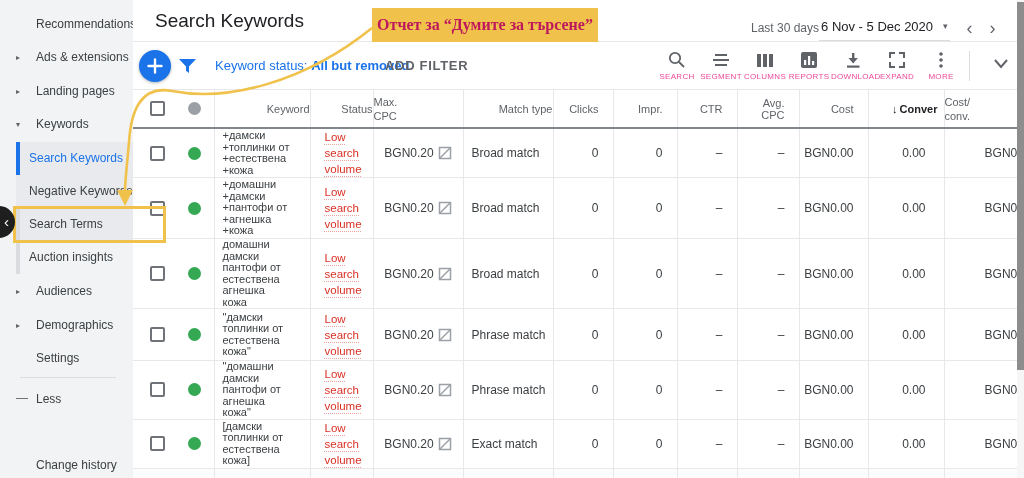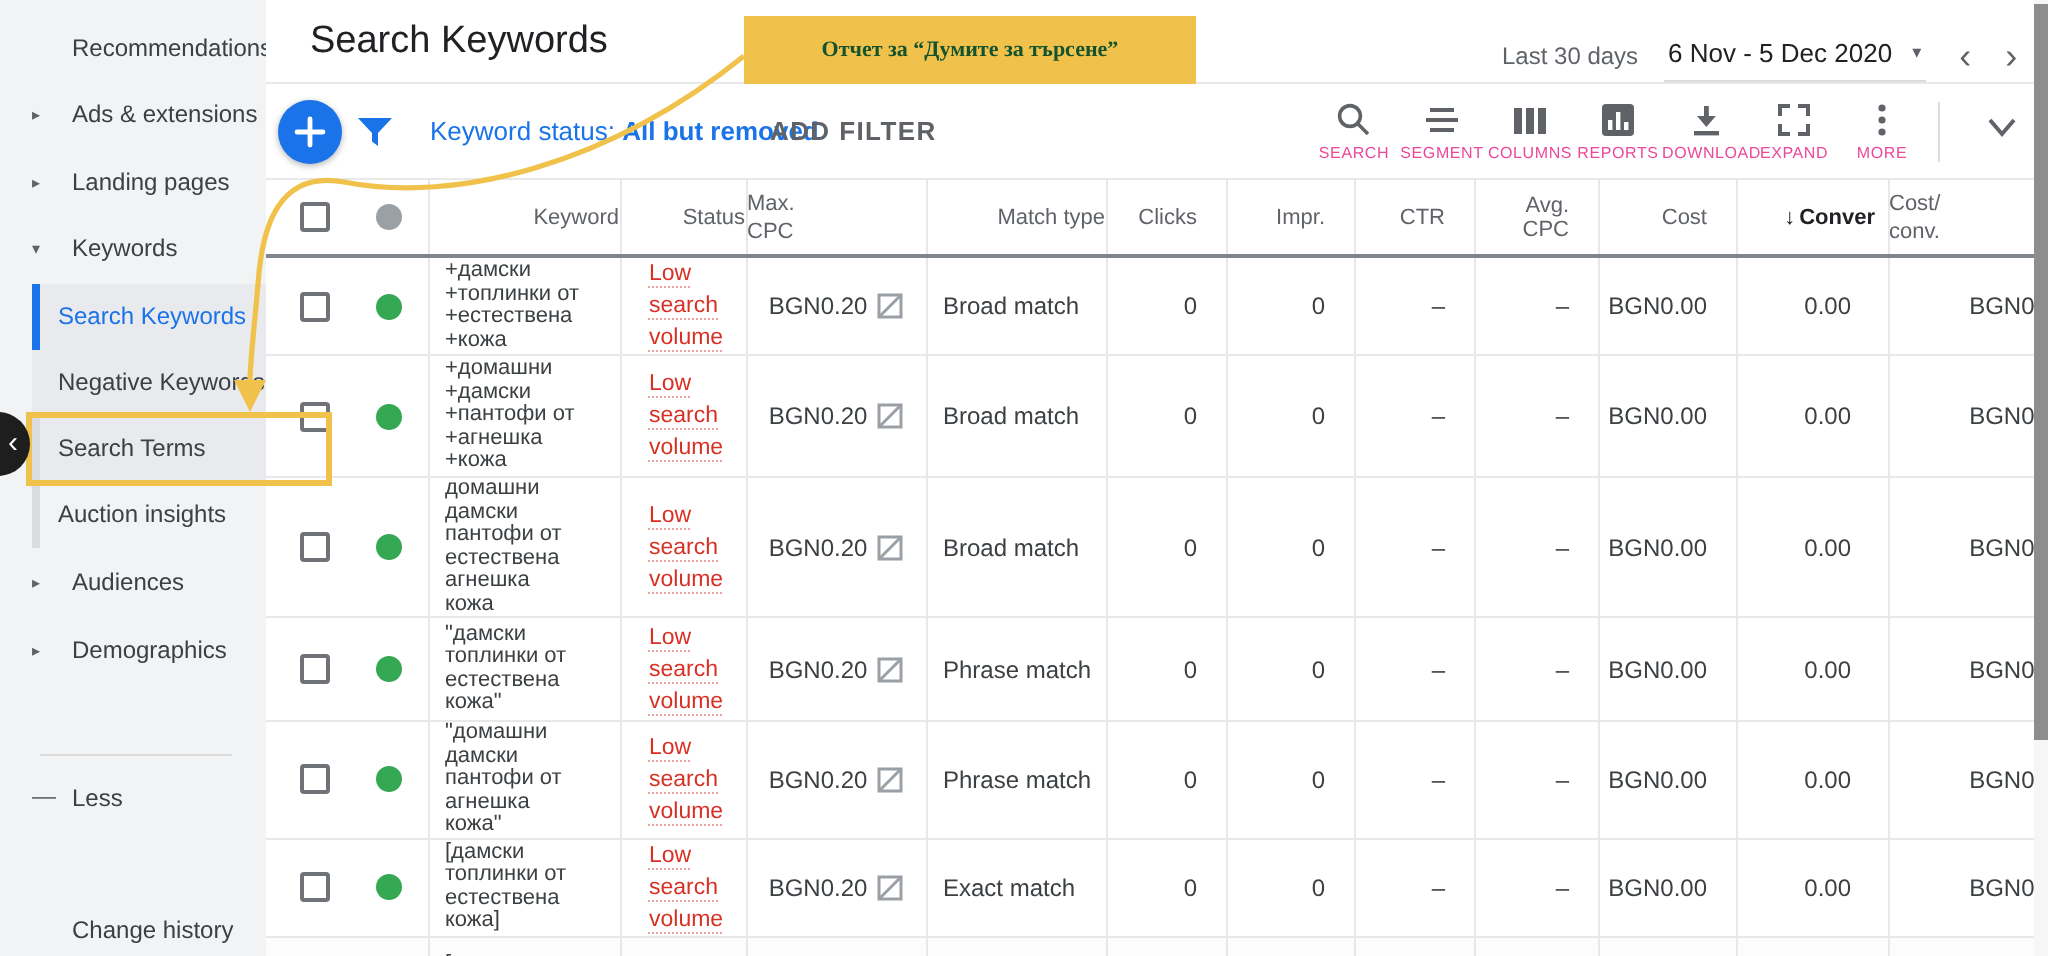--- a/index.html
+++ b/index.html
@@ -22,21 +22,21 @@
   .collapse-btn { position:absolute; left:-17px; top:206px; width:32px; height:32px; border-radius:50%;
                   background:#1e1e1e; z-index:46; color:#fff; cursor:pointer; }
   .collapse-btn span { position:absolute; right:6px; top:6px; font-size:15px; line-height:20px; }
 
   
   .main { position:absolute; left:133px; top:0; width:891px; height:478px; background:#fff; }
   .titlebar { position:absolute; left:0; top:0; width:891px; height:42px; border-bottom:1px solid #e8e8e8; }
   .title { position:absolute; left:22px; top:10px; font-size:19px; color:#202124; }
   .daterange { position:absolute; left:618px; top:0; height:56px; display:flex; align-items:center; }
   .preset { font-size:12px; color:#5f6368; cursor:pointer; }
-  .datebox { margin-left:13px; font-size:13px; color:#202124; border-bottom:1px solid #dadce0;
+  .datebox { font-size:13px; color:#202124; border-bottom:1px solid #dadce0;
              padding:3px 2px 6px 2px; display:flex; align-items:center; cursor:pointer; }
   .datebox .caret { font-size:9px; color:#5f6368; margin-left:10px; }
   .navchev { margin-left:17px; font-size:18px; color:#5f6368; cursor:pointer; line-height:18px; }
 
   .toolbar { position:absolute; left:0; top:42px; width:891px; height:48px; border-bottom:1px solid #e8e8e8; }
   .addbtn { position:absolute; left:6px; top:8px; width:32px; height:32px; border-radius:50%;
             background:#1a73e8; box-shadow:0 1px 3px rgba(60,64,67,.4); cursor:pointer; }
   .funnel { position:absolute; left:46px; top:17px; cursor:pointer; }
   .kwstatus { position:absolute; left:82px; top:16px; font-size:13px; color:#1a73e8; cursor:pointer; }
   .kwstatus b { font-weight:700; }
@@ -84,39 +84,40 @@
   .convnum { padding-right:18px; }
   .costconv { text-align:center; padding:0; }
 
   
   .scrollbar { position:absolute; right:0; top:0; width:7px; height:478px; background:#f6f6f6; z-index:50; }
   .scrollbar .thumb { position:absolute; left:0; top:2px; width:7px; height:368px; background:#8d8d8d; }
 
   
   .ann-box { position:absolute; left:372px; top:8px; width:226px; height:34px; background:#F0C24B;
              z-index:45; display:flex; align-items:center; justify-content:center;
-             font-family:"Liberation Serif", serif; font-weight:700; font-size:11px; color:#14532d; }
+             font-family:"Liberation Serif", serif; font-weight:700; font-size:16px; color:#be185d; }
   .ann-rect { position:absolute; left:13px; top:206px; width:153px; height:37px;
               border:3px solid #F0C24B; z-index:45; }
   .ann-svg { position:absolute; left:0; top:0; z-index:44; pointer-events:none; }
 </style>
 </head>
 <body>
 
 <div class="sidebar">
   <div class="snav" style="top:8px"><span>Recommendations</span></div>
   <div class="snav" style="top:41px"><span class="arr">▸</span><span>Ads &amp; extensions</span></div>
   <div class="snav" style="top:75px"><span class="arr">▸</span><span>Landing pages</span></div>
   <div class="snav" style="top:108px"><span class="arr">▾</span><span>Keywords</span></div>
   <div class="ssub sel" style="top:142px"><span>Search Keywords</span></div>
   <div class="ssub nobar" style="top:175px"><span>Negative Keywords</span></div>
   <div class="ssub nobg" style="top:241px"><span>Auction insights</span></div>
   <div class="ssub" style="top:208px"><span>Search Terms</span></div>
   <div class="snav" style="top:275px"><span class="arr">▸</span><span>Audiences</span></div>
   <div class="snav" style="top:309px"><span class="arr">▸</span><span>Demographics</span></div>
+  <div class="snav" style="top:342px"><span>Settings</span></div>
   <div class="sdivider"></div>
   <div class="snav" style="top:383px"><span class="arr minus">—</span><span>Less</span></div>
   <div class="snav" style="top:449px"><span>Change history</span></div>
 </div>
 <div class="collapse-btn">
     <span>‹</span>
   </div>
 
 <div class="main">
 

